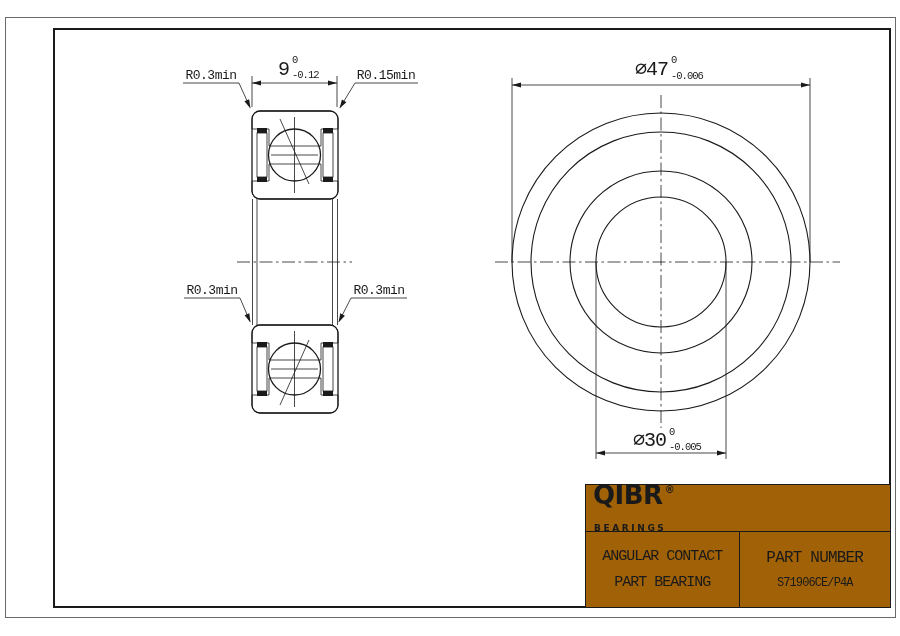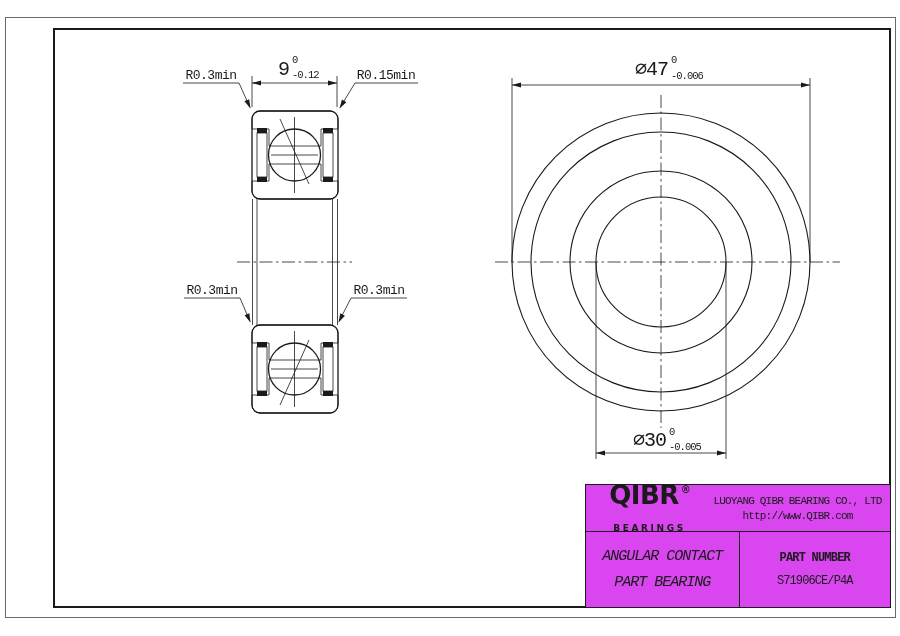--- a/index.html
+++ b/index.html
@@ -12,35 +12,35 @@
   .med{stroke:#1a1a1a;stroke-width:1.1;fill:none;}
   .thin{stroke:#1a1a1a;stroke-width:0.8;fill:none;}
   .centerline{stroke:#1a1a1a;stroke-width:0.8;fill:none;stroke-dasharray:13 3.5 2.5 3.5;}
   .arrow{fill:#1a1a1a;stroke:none;}
   .dimtext{font-family:"Liberation Mono","DejaVu Sans Mono",monospace;font-size:20px;fill:#1a1a1a;letter-spacing:-1px;}
   .toltext{font-size:10.5px;letter-spacing:-1px;}
   .labeltext{font-family:"Liberation Mono","DejaVu Sans Mono",monospace;font-size:13px;fill:#1a1a1a;letter-spacing:-0.5px;}
 
   
   .title-block{position:absolute;left:585px;top:484px;width:305px;height:123px;
-    border-left:1.5px solid #1a1a1a;border-top:1.5px solid #1a1a1a;box-sizing:border-box;background:#d946ef;text-align:center;}
+    border-left:1.5px solid #1a1a1a;border-top:1.5px solid #1a1a1a;box-sizing:border-box;background:#a16207;}
   .tb-row1{height:47px;border-bottom:1.5px solid #1a1a1a;display:flex;box-sizing:border-box;}
   .tb-logo-cell{width:112px;padding-left:7px;display:flex;flex-direction:column;justify-content:center;}
   .logo-line{font-family:"DejaVu Sans",sans-serif;font-weight:bold;font-size:26px;line-height:22px;letter-spacing:-0.5px;}
   .logo-reg{font-size:10px;font-weight:bold;position:relative;top:-11px;left:2px;letter-spacing:0;}
   .logo-sub{font-family:"DejaVu Sans",sans-serif;font-weight:bold;font-size:9px;letter-spacing:2.6px;margin-top:11px;padding-left:1px;}
   .tb-company-cell{flex:1;display:flex;flex-direction:column;justify-content:center;align-items:center;gap:3px;}
   .company{font-size:11px;letter-spacing:-0.8px;white-space:nowrap;}
   .website{font-size:11px;letter-spacing:-0.8px;white-space:nowrap;}
   .tb-row2{height:74.5px;display:flex;box-sizing:border-box;}
   .tb-product-cell{width:153.5px;border-right:1.5px solid #1a1a1a;box-sizing:border-box;
     display:flex;flex-direction:column;justify-content:center;align-items:center;gap:9px;
-    font-size:15px;letter-spacing:-1px;font-style:italic;}
+    font-size:15px;letter-spacing:-1px;}
   .tb-pn-cell{flex:1;display:flex;flex-direction:column;justify-content:center;align-items:center;gap:9px;}
-  .pn-label{font-size:12px;letter-spacing:-0.8px;font-weight:bold;}
+  .pn-label{font-size:16px;letter-spacing:-0.8px;}
   .pn-value{font-size:12px;letter-spacing:-0.9px;}
 </style>
 </head>
 <body>
 
 <div class="page">
 
 <svg width="900" height="636" viewBox="0 0 900 636">
   <defs>
     <pattern id="hatch" patternUnits="userSpaceOnUse" width="5.5" height="5.5" patternTransform="rotate(45)">
@@ -167,24 +167,20 @@
     </g>
   </g>
 </svg>
 
 <div class="title-block">
   <div class="tb-row1">
     <div class="tb-logo-cell">
       <div class="logo-line"><span>QIBR</span><span class="logo-reg">®</span></div>
       <div class="logo-sub">BEARINGS</div>
     </div>
-    <div class="tb-company-cell">
-      <div class="company">LUOYANG QIBR BEARING CO., LTD</div>
-      <div class="website">http://www.QIBR.com</div>
-    </div>
   </div>
   <div class="tb-row2">
     <div class="tb-product-cell">
       <div>ANGULAR CONTACT</div>
       <div>PART BEARING</div>
     </div>
     <div class="tb-pn-cell">
       <div class="pn-label">PART NUMBER</div>
       <div class="pn-value">S71906CE/P4A</div>
     </div>

